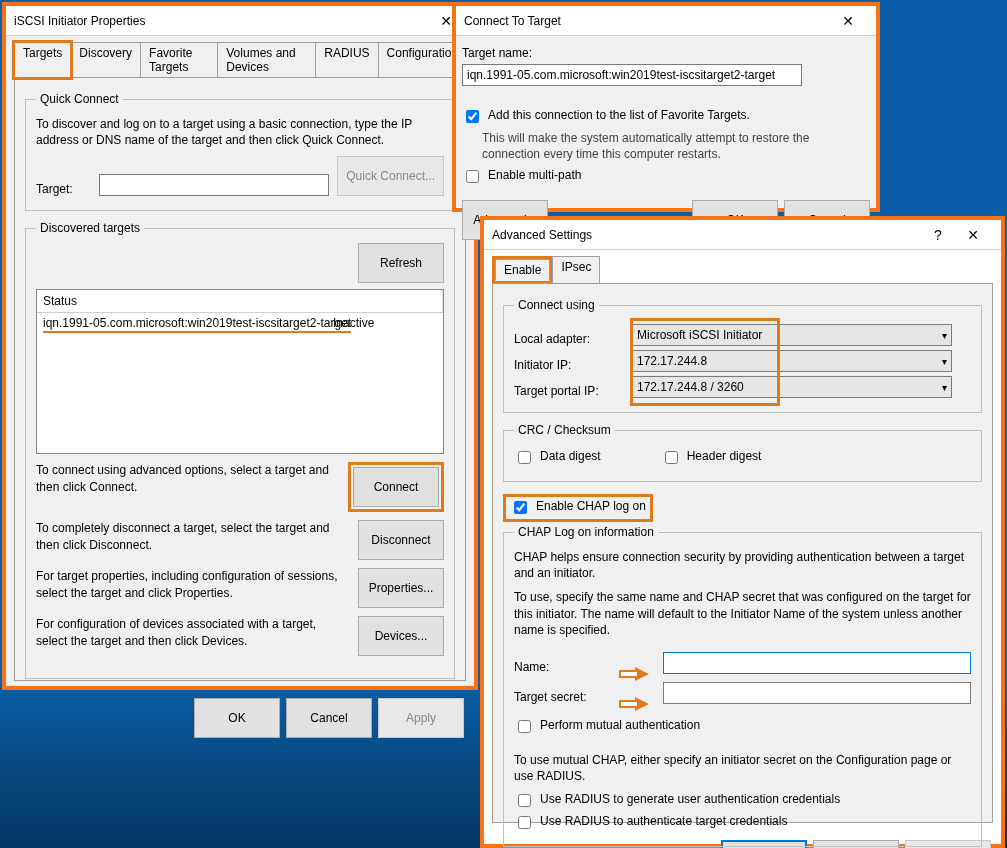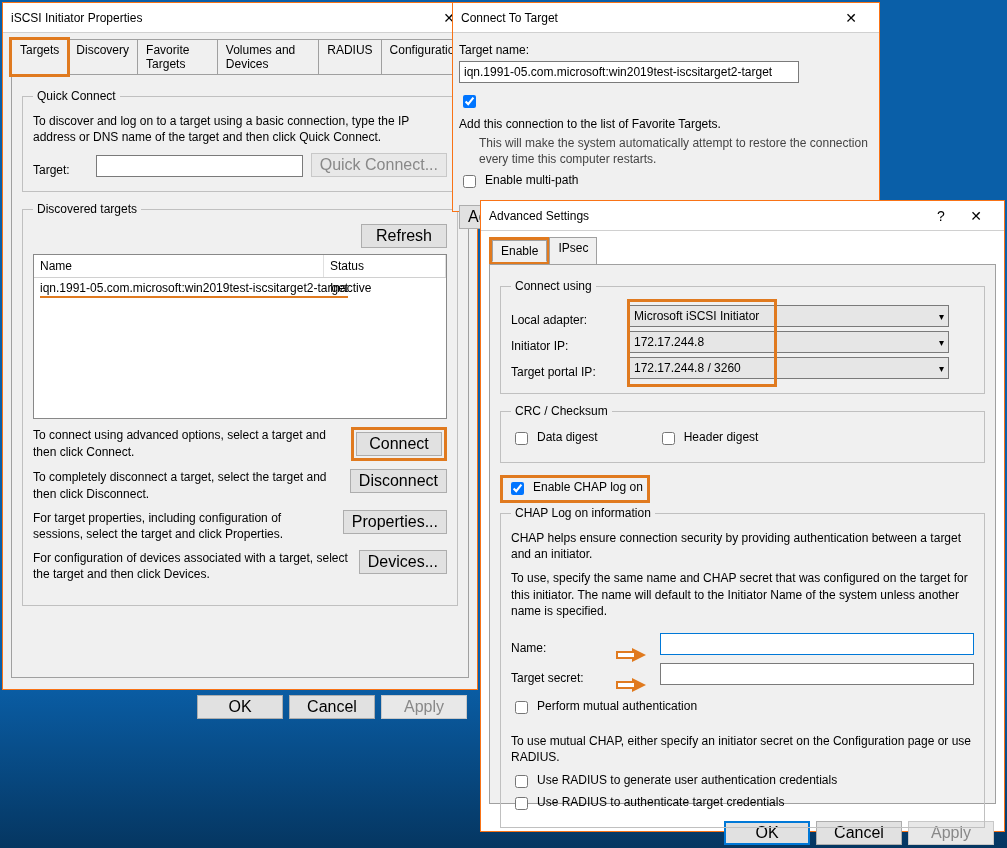--- a/index.html
+++ b/index.html
@@ -10,21 +10,21 @@
     background: linear-gradient(to bottom, #0a5fa8 0%, #0a5fa8 80%, #053661 100%);
     width: 1007px;
     height: 848px;
     position: relative;
     overflow: hidden;
     color: #000;
   }
   .dialog {
     position: absolute;
     background: #f0f0f0;
-    border: 1px solid #f97316;
+    border: 4px solid #f97316;
   }
   .titlebar {
     height: 30px;
     background: #fff;
     border-bottom: 1px solid #d0d0d0;
     display: flex;
     align-items: center;
     padding: 0 8px;
     font-size: 12px;
   }
@@ -76,24 +76,24 @@
   .lbl { min-width: 100px; }
   input[type=text].field {
     border: 1px solid #7a7a7a;
     background: #fff;
     padding: 2px 4px;
     font-size: 12px;
     height: 22px;
   }
   .btn {
     min-width: 86px;
-    height: 24px;
+    height: 40px;
     background: #e1e1e1;
     border: 1px solid #adadad;
-    font-size: 16px;
+    font-size: 12px;
     cursor: pointer;
     padding: 0 8px;
   }
   .btn:disabled, .btn.disabled {
     color: #888;
     background: #e8e8e8;
     border-color: #c8c8c8;
   }
   .btn.default {
     border: 2px solid #0078d7;
@@ -183,21 +183,21 @@
     background: #fff;
     border-top: 2px solid #e07a1f;
     border-bottom: 2px solid #e07a1f;
     border-left: 2px solid #e07a1f;
   }
   
   #dlg-iscsi { left: 2px; top: 2px; width: 476px; height: 688px; }
   
   #dlg-connect { left: 452px; top: 2px; width: 428px; height: 210px; }
   
-  #dlg-advanced { left: 480px; top: 200px; width: 525px; height: 632px; background:#fff; }
+  #dlg-advanced { left: 480px; top: 216px; width: 525px; height: 632px; background:#fff; }
   #dlg-advanced .tabcontent { background: #f0f0f0; }
 </style>
 </head>
 <body>
 
 <div id="dlg-iscsi" class="dialog">
   <div class="titlebar">
     <span class="title">iSCSI Initiator Properties</span>
     <span class="close">✕</span>
   </div>
@@ -220,21 +220,20 @@
       </div>
     </fieldset>
 
     <fieldset style="padding-bottom:14px;">
       <legend>Discovered targets</legend>
       <div style="display:flex;justify-content:flex-end;margin-bottom:6px;">
         <button class="btn">Refresh</button>
       </div>
       <div class="listbox">
         <div class="listhead">
-          <div class="col col-name">Name</div>
           <div class="col col-status">Status</div>
         </div>
         <div class="listrow">
           <div class="col col-name">
             <span class="underline-orange" style="padding-bottom:1px;">iqn.1991-05.com.microsoft:win2019test-iscsitarget2-target</span>
           </div>
           <div class="col col-status">Inactive</div>
         </div>
       </div>
 
@@ -264,21 +263,21 @@
 </div>
 
 <div id="dlg-connect" class="dialog">
   <div class="titlebar">
     <span class="title">Connect To Target</span>
     <span class="close">✕</span>
   </div>
   <div style="padding:10px 6px;">
     <div style="margin-bottom:4px;">Target name:</div>
     <input type="text" class="field" style="width: 340px;" value="iqn.1991-05.com.microsoft:win2019test-iscsitarget2-target">
-    <div class="checkbox-row" style="margin-top:10px;flex-direction:column;">
+    <div class="checkbox-row" style="margin-top:22px;">
       <input type="checkbox" checked="" style="">
       <span>Add this connection to the list of Favorite Targets.</span>
     </div>
     <div class="sub-desc">This will make the system automatically attempt to restore the connection every time this computer restarts.</div>
     <div class="checkbox-row">
       <input type="checkbox" style="">
       <span>Enable multi-path</span>
     </div>
     <div style="display:flex;justify-content:space-between;margin-top:14px;">
       <button class="btn">Advanced...</button>

